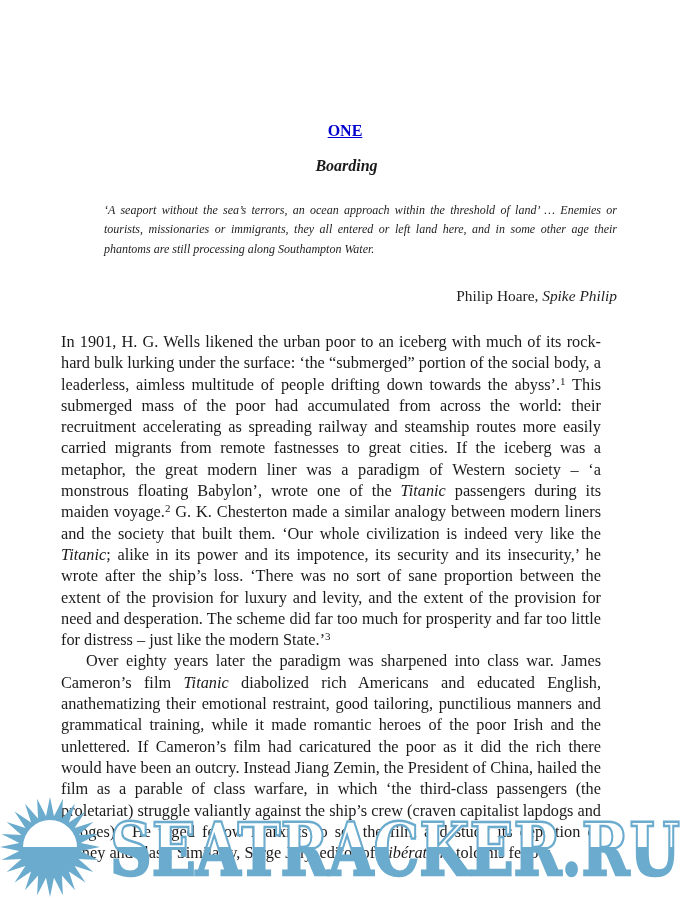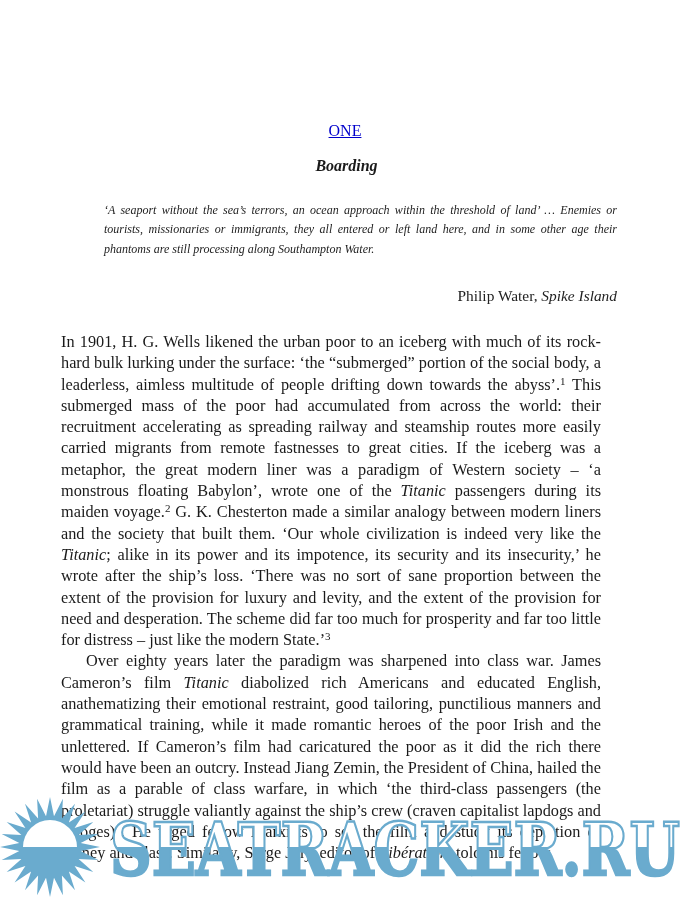--- a/index.html
+++ b/index.html
@@ -15,21 +15,21 @@
       font-family: "Liberation Serif", "DejaVu Serif", serif;
       color: #1a1a1a;
     }
     .chapter-number {
       position: absolute;
       top: 121px;
       left: 0;
       width: 690px;
       text-align: center;
       font-size: 16px;
-      font-weight: normal;
+      font-weight: bold;
       line-height: 20px;
     }
     .chapter-number a {
       color: #0000cc;
       text-decoration: underline;
     }
     .chapter-title {
       position: absolute;
       top: 156px;
       left: 0;
@@ -99,21 +99,21 @@
 <body>
 
 <div class="chapter-number">
   <a href="#">ONE</a>
 </div>
 
 <div class="chapter-title">Boarding</div>
 
 <div class="epigraph">‘A seaport without the sea’s terrors, an ocean approach within the threshold of land’ … Enemies or tourists, missionaries or immigrants, they all entered or left land here, and in some other age their phantoms are still processing along Southampton Water.</div>
 
-<div class="epigraph-attribution"><span>Philip Water, </span><i>Spike Island</i></div>
+<div class="epigraph-attribution"><span>Philip Hoare, </span><i>Spike Philip</i></div>
 
 <div class="body-text">
   <p>In 1901, H. G. Wells likened the urban poor to an iceberg with much of its rock-hard bulk lurking under the surface: ‘the “submerged” portion of the social body, a leaderless, aimless multitude of people drifting down towards the abyss’.<sup>1</sup> This submerged mass of the poor had accumulated from across the world: their recruitment accelerating as spreading railway and steamship routes more easily carried migrants from remote fastnesses to great cities. If the iceberg was a metaphor, the great modern liner was a paradigm of Western society – ‘a monstrous floating Babylon’, wrote one of the <i>Titanic</i> passengers during its maiden voyage.<sup>2</sup> G. K. Chesterton made a similar analogy between modern liners and the society that built them. ‘Our whole civilization is indeed very like the <i>Titanic</i>; alike in its power and its impotence, its security and its insecurity,’ he wrote after the ship’s loss. ‘There was no sort of sane proportion between the extent of the provision for luxury and levity, and the extent of the provision for need and desperation. The scheme did far too much for prosperity and far too little for distress – just like the modern State.’<sup>3</sup></p>
   <p class="indent">Over eighty years later the paradigm was sharpened into class war. James Cameron’s film <i>Titanic</i> diabolized rich Americans and educated English, anathematizing their emotional restraint, good tailoring, punctilious manners and grammatical training, while it made romantic heroes of the poor Irish and the unlettered. If Cameron’s film had caricatured the poor as it did the rich there would have been an outcry. Instead Jiang Zemin, the President of China, hailed the film as a parable of class warfare, in which ‘the third-class passengers (the proletariat) struggle valiantly against the ship’s crew (craven capitalist lapdogs and stooges)’. He urged fellow Marxists to see the film and study its depiction of money and class. Similarly, Serge July, editor of <i>Libération</i>, told his fellow</p>
 </div>
 
 <svg class="watermark" viewBox="0 796 693 103" xmlns="http://www.w3.org/2000/svg">
   <defs>
     <clipPath id="topHalf">
       <rect x="0" y="796" width="693" height="51"></rect>

